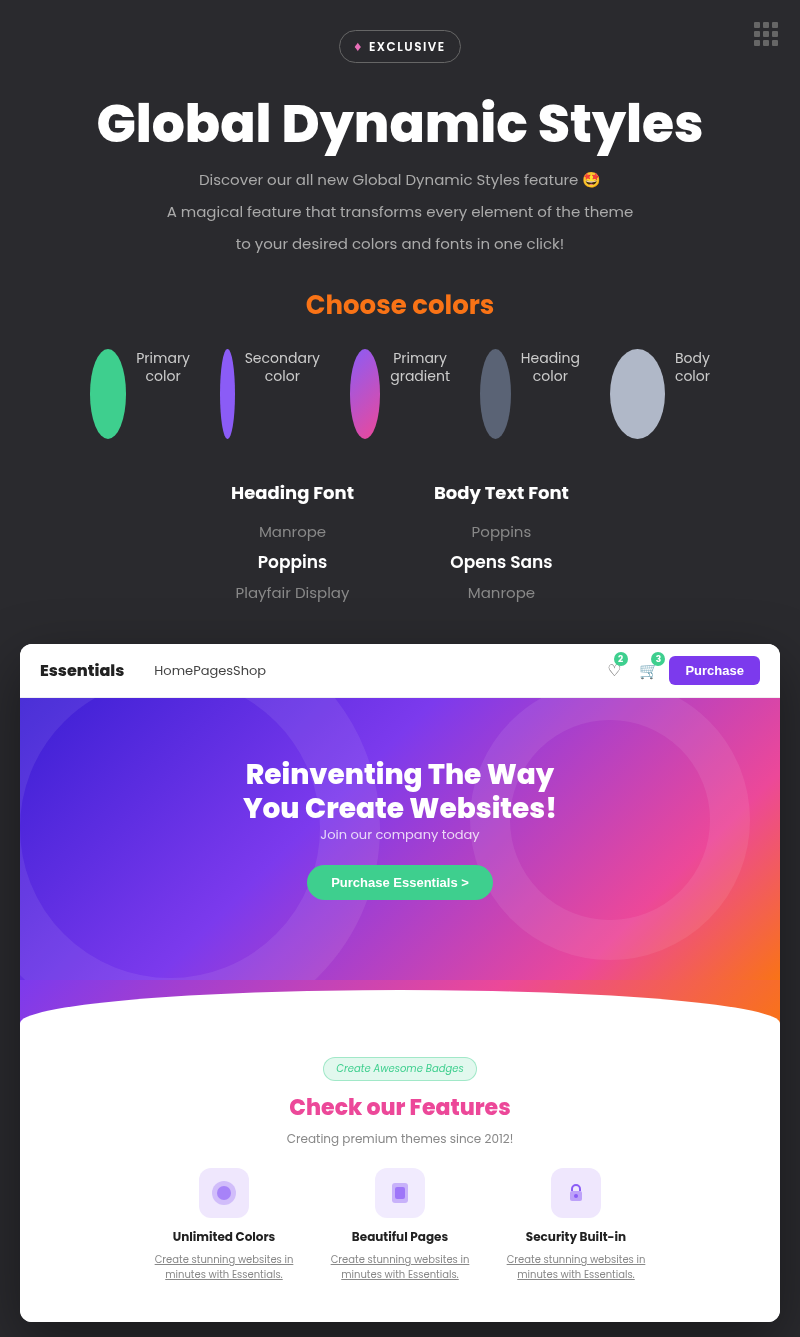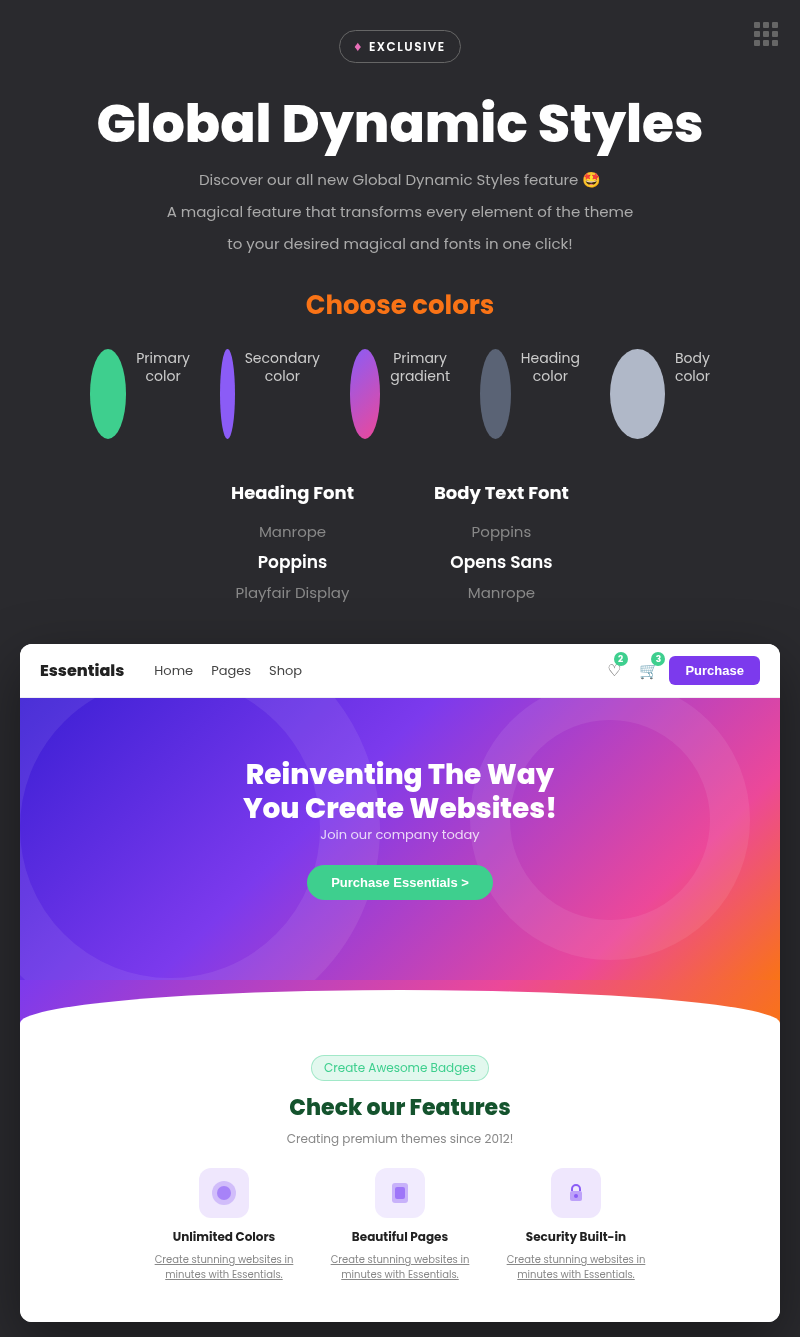--- a/index.html
+++ b/index.html
@@ -163,21 +163,20 @@
 
     .preview-logo {
       font-size: 16px;
       font-weight: 800;
       color: #222;
       margin-right: 10px;
     }
 
     .preview-nav-links {
       display: flex;
-      gap: 18px;
       flex: 1;
     }
 
     .preview-nav-link {
       font-size: 13px;
       color: #444;
       text-decoration: none;
     }
 
     .preview-nav-actions {
@@ -288,28 +287,29 @@
       text-align: center;
     }
 
     .preview-features-badge {
       display: inline-block;
       background: rgba(62, 207, 142, 0.15);
       color: #3ecf8e;
       border: 1px solid rgba(62, 207, 142, 0.4);
       border-radius: 20px;
       padding: 3px 12px;
-      font-size: 12px;
+      font-size: 10px;
       margin-bottom: 10px;
+      font-style: italic;
     }
 
     .preview-features-title {
       font-size: 22px;
       font-weight: 800;
-      color: #14532d;
+      color: #ec4899;
       margin-bottom: 6px;
     }
 
     .preview-features-sub {
       font-size: 12px;
       color: #888;
       margin-bottom: 20px;
     }
 
     .preview-features-grid {
@@ -390,21 +390,21 @@
       <span class="exclusive-badge">
         <span class="diamond">♦</span>
         <span>EXCLUSIVE</span>
       </span>
     </div>
 
     <h1 class="main-title">Global Dynamic Styles</h1>
 
     <p class="subtitle">Discover our all new Global Dynamic Styles feature 🤩</p>
     <p class="subtitle">A magical feature that transforms every element of the theme</p>
-    <p class="subtitle">to your desired magical and fonts in one click!</p>
+    <p class="subtitle">to your desired colors and fonts in one click!</p>
   </div>
 
   <div class="choose-colors-section">
     <h2 class="section-title">Choose colors</h2>
 
     <div class="color-circles-row">
 
       <div class="color-item">
         <div class="color-circle circle-primary"></div>
         <span class="color-label">Primary<br>color</span>

